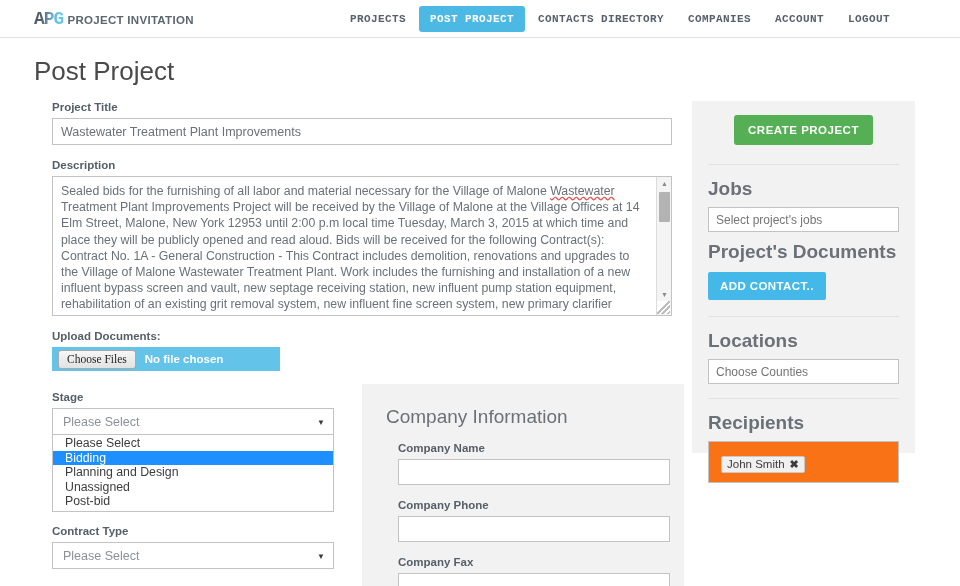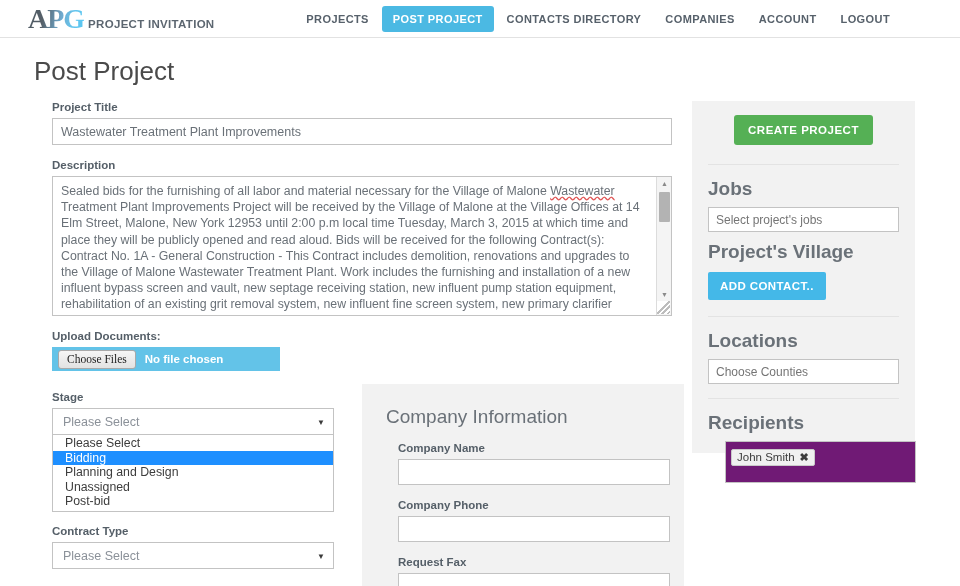--- a/index.html
+++ b/index.html
@@ -20,29 +20,30 @@
     display: flex;
     align-items: center;
   }
   #brand {
     display: flex;
     align-items: baseline;
     margin-left: 28px;
     white-space: nowrap;
   }
   #logo-mark {
-    font-size: 28px;
+    font-size: 18px;
     font-weight: bold;
     letter-spacing: -1px;
     line-height: 1;
-    font-family: Liberation Serif, serif;
+    font-family: Liberation Mono, monospace;
     background: linear-gradient(100deg, #4c5862 0%, #566069 28%, #6fa9cd 58%, #66c6ee 78%, #57c6f2 100%);
     -webkit-background-clip: text;
     background-clip: text;
     color: transparent;
+    margin-left: 6px;
     -webkit-text-fill-color: transparent;
   }
   #brand-text {
     font-size: 11.5px;
     font-weight: bold;
     color: #5c6670;
     letter-spacing: .3px;
     margin-left: 4px;
   }
   #navlinks {
@@ -55,20 +56,21 @@
   }
   .navitem {
     font-size: 11px;
     font-weight: bold;
     letter-spacing: .4px;
     color: #57616b;
     padding: 7px 11px;
     margin: 0 1px;
     cursor: pointer;
     white-space: nowrap;
+    font-family: Liberation Mono, monospace;
   }
   .navitem.active {
     background: #4bb9e3;
     color: #ffffff;
     border-radius: 3px;
   }
 
   
   #page-title {
     font-size: 26px;
@@ -329,23 +331,22 @@
     border-radius: 2px;
     padding: 8px 12px;
     margin-top: 2px;
     cursor: pointer;
     font-family: "Liberation Sans", sans-serif;
   }
   #recipients-box {
     width: 191px;
     height: 42px;
     border: 1px solid #c3c3c3;
-    background: #701a75;
-    padding: 5px;
-    margin-left: 17px;
+    background: #f97316;
+    padding: 12px;
   }
   .chip {
     display: inline-flex;
     align-items: center;
     gap: 5px;
     background: #f0f0f0;
     border: 1px solid #c9c9c9;
     border-radius: 2px;
     padding: 1px 5px;
     font-size: 11.5px;
@@ -422,33 +423,33 @@
 
   <div id="company-panel" style="top:283px;">
     <h2 id="company-title">Company Information</h2>
 
     <div class="c-label">Company Name</div>
     <input class="c-input" type="text" value="" style="">
 
     <div class="c-label">Company Phone</div>
     <input class="c-input" type="text" value="" style="">
 
-    <div class="c-label">Request Fax</div>
+    <div class="c-label">Company Fax</div>
     <input class="c-input" type="text" value="" style="">
   </div>
 
   <div id="sidebar">
     <button id="create-project-btn">CREATE PROJECT</button>
 
     <hr class="sb-divider">
 
     <h3 class="sb-heading">Jobs</h3>
     <input class="sb-input" type="text" placeholder="Select project's jobs" style="">
 
-    <h3 class="sb-heading" style="margin-top:9px;">Project's Village</h3>
+    <h3 class="sb-heading" style="margin-top:9px;">Project's Documents</h3>
     <button id="add-contact-btn">ADD CONTACT..</button>
 
     <hr class="sb-divider" style="margin-top:16px;">
 
     <h3 class="sb-heading">Locations</h3>
     <input class="sb-input" type="text" placeholder="Choose Counties" style="">
 
     <hr class="sb-divider" style="margin-top:14px;">
 
     <h3 class="sb-heading">Recipients</h3>

